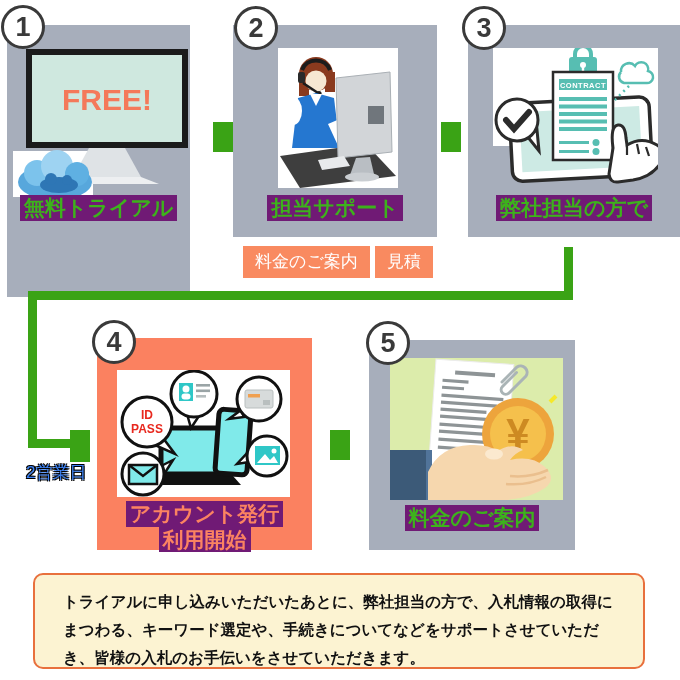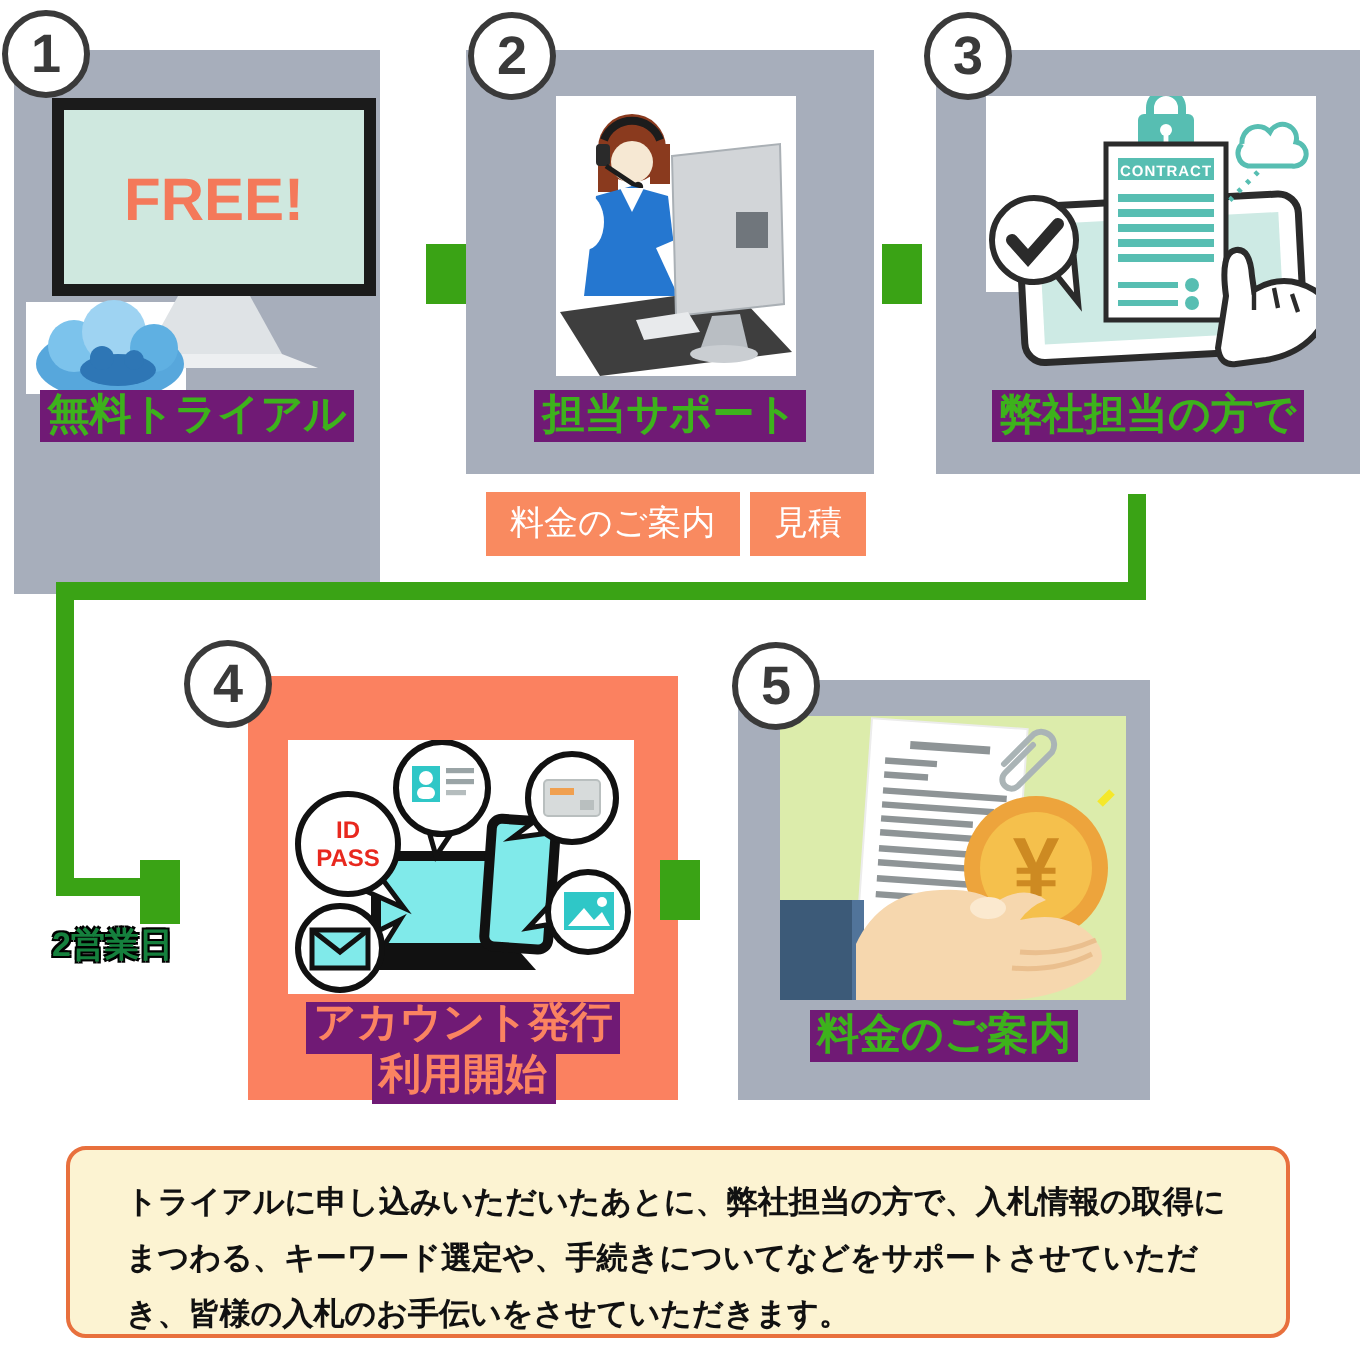--- a/index.html
+++ b/index.html
@@ -7,25 +7,25 @@
           font-family:"Liberation Sans","DejaVu Sans",sans-serif;}
   .step-box{position:absolute;background:#a7aebb;}
   .step-circle{position:absolute;width:44px;height:44px;border-radius:50%;background:#fff;
                border:3px solid #3a3a3a;color:#3a3a3a;font-size:27px;font-weight:700;
                display:flex;align-items:center;justify-content:center;z-index:6;box-sizing:border-box;}
   .card{position:absolute;background:#fff;}
   .card.green-bg{background:#dcecab;}
   .step-label{position:absolute;width:100%;text-align:center;z-index:4;}
   .step-label span{display:inline-block;background:#701a75;color:#3db21c;font-weight:700;
                    font-size:21px;line-height:1.12;padding:1px 4px;white-space:nowrap;}
-  .step-label.salmon span{color:#fb8361;font-family:Liberation Mono, monospace;}
+  .step-label.salmon span{color:#fb8361;}
   .badge{position:absolute;top:246px;height:32px;line-height:32px;background:#f98a60;color:#fff;
          font-size:17px;padding:0 12px;white-space:nowrap;}
   .green{position:absolute;background:#3aa315;z-index:1;}
-  .bdays{position:absolute;left:26px;top:461px;color:#15803d;font-weight:700;font-size:17px;white-space:nowrap;
+  .bdays{position:absolute;left:26px;top:461px;color:#3b82f6;font-weight:400;font-size:17px;white-space:nowrap;
          text-shadow:-1px -1px 0 #000,1px -1px 0 #000,-1px 1px 0 #000,1px 1px 0 #000;z-index:2;}
   .footer-box{position:absolute;left:33px;top:573px;width:612px;height:96px;background:#fcf3d2;
               border:2px solid #e8703d;border-radius:10px;box-sizing:border-box;
               padding:13px 25px 0 28px;font-size:15.5px;line-height:1.82;color:#111;font-weight:600;}
   svg{position:absolute;left:0;top:0;}
   svg text{font-family:"Liberation Sans","DejaVu Sans",sans-serif;}
 </style>
 </head>
 <body>
 
@@ -137,21 +137,21 @@
   </div>
   <div class="step-circle" style="left:462px;top:6px;">
       <span>3</span>
     </div>
 
   <div class="badge" style="left:243px;">料金のご案内</div>
   <div class="badge" style="left:375px;">見積</div>
 
   <div class="bdays">2営業日</div>
 
-  <div class="step-box" style="left:97px;top:338px;width:215px;height:212px;background:#fb8160;margin-left:27px;">
+  <div class="step-box" style="left:97px;top:338px;width:215px;height:212px;background:#fb8160;">
     <div class="card" style="left:20px;top:32px;width:173px;height:127px;">
       <svg width="173" height="127" viewBox="0 0 173 127">
         <rect x="44" y="58" width="64" height="46" rx="3" fill="#80eaea" stroke="#111" stroke-width="5"></rect>
         <polygon points="36,106 116,106 124,115 28,115" fill="#111"></polygon>
         <g transform="rotate(4 115 72)">
           <rect x="100" y="40" width="32" height="64" rx="5" fill="#80eaea" stroke="#111" stroke-width="5"></rect>
         </g>
         <polygon points="46,68 58,84 40,76" fill="#fff" stroke="#111" stroke-width="2.5"></polygon>
         <circle cx="30" cy="52" r="25" fill="#fff" stroke="#111" stroke-width="3"></circle>
         <text x="30" y="49" text-anchor="middle" font-size="12" font-weight="bold" fill="#e8281e">ID</text>

